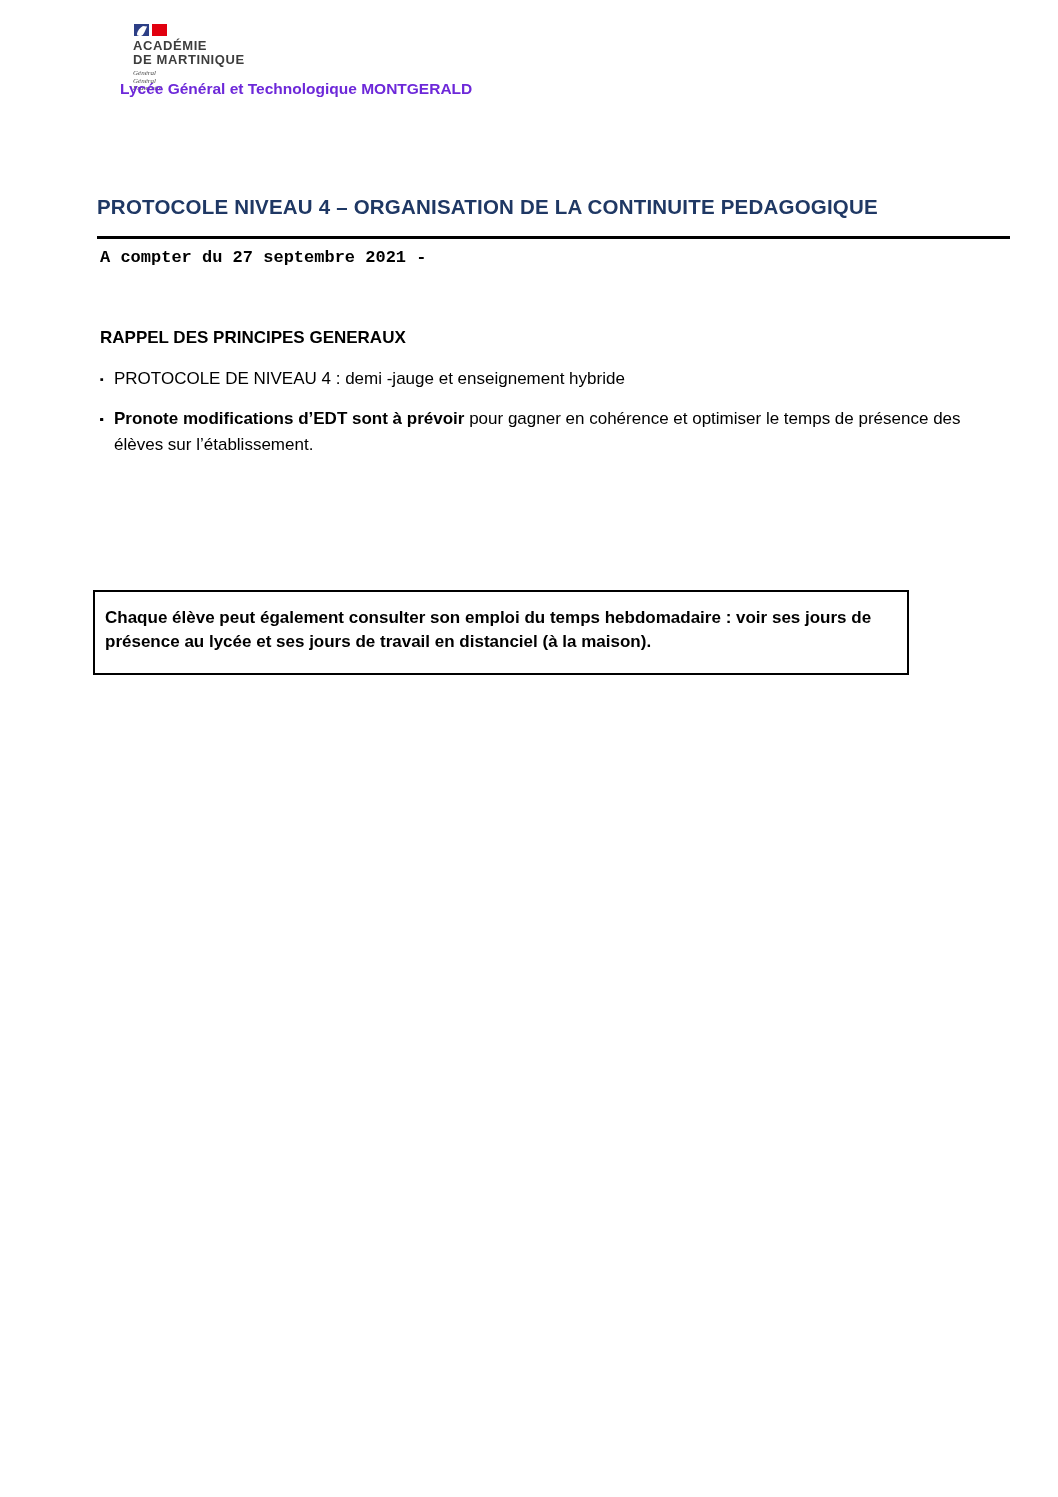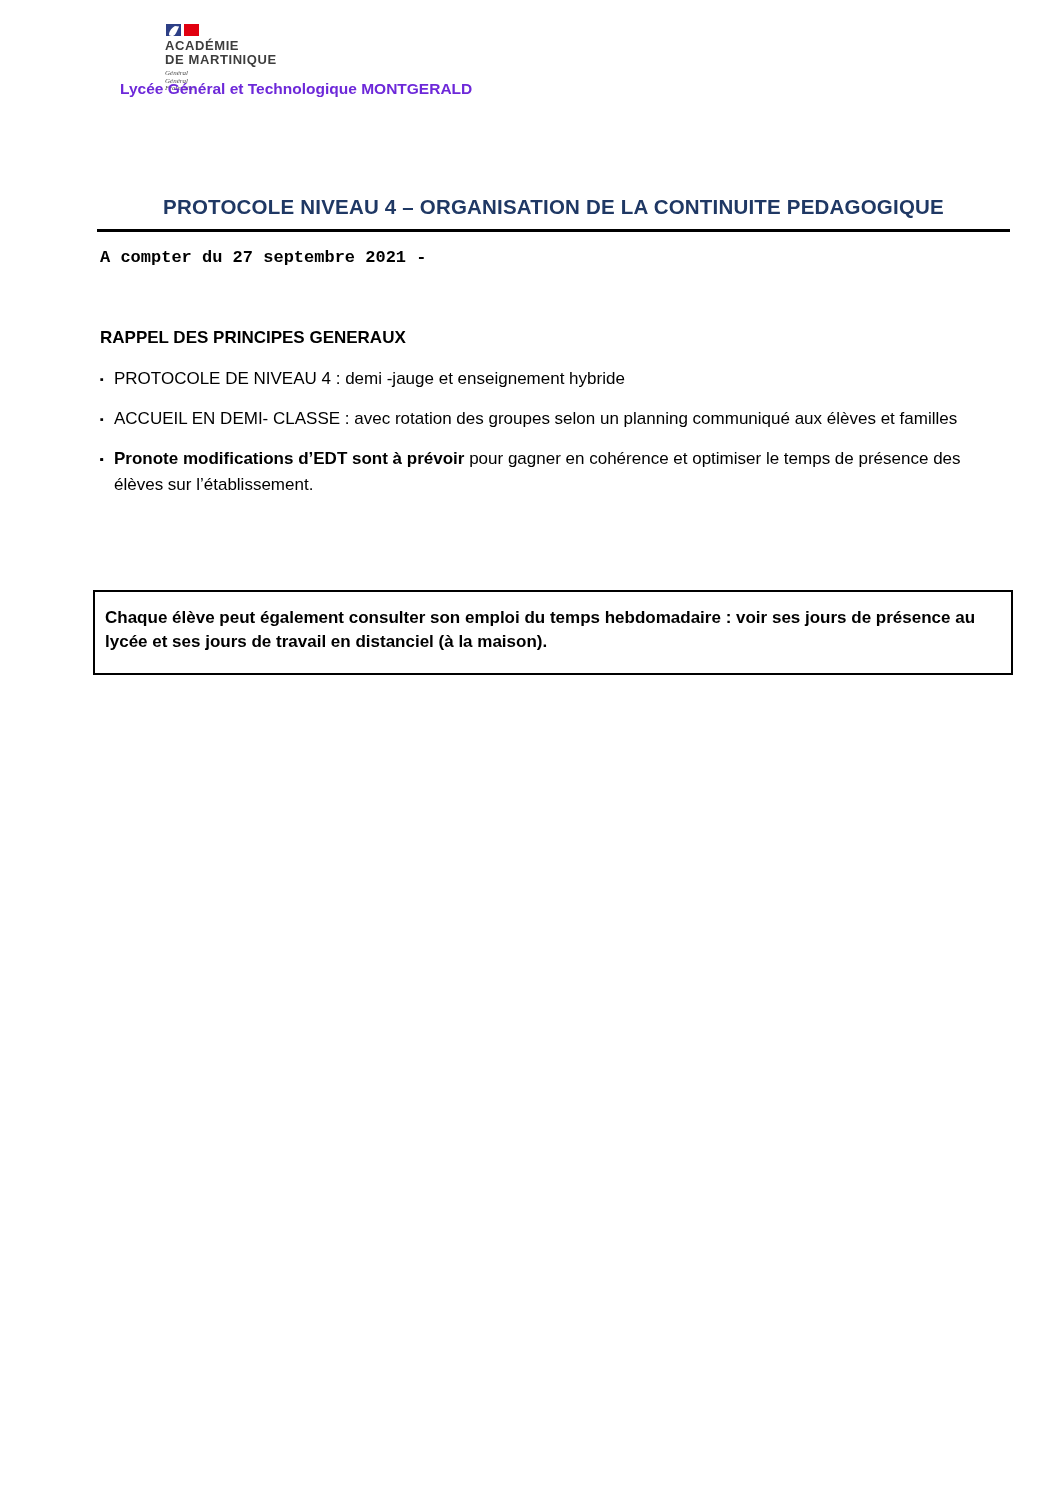--- a/index.html
+++ b/index.html
@@ -10,21 +10,20 @@
     position: relative;
     font-family: "Liberation Sans", sans-serif;
     color: #000000;
   }
 
   
   .logo-block {
     position: absolute;
     left: 133px;
     top: 24px;
-    margin-left: 32px;
   }
   .flag {
     display: flex;
     gap: 3px;
     margin-bottom: 3px;
     margin-left: 1px;
   }
   .flag-blue {
     width: 15px; height: 12px;
     background: #2d3f86;
@@ -67,23 +66,23 @@
     font-size: 15.5px;
     color: #6d28d9;
   }
 
   
   .title-wrap {
     position: absolute;
     left: 97px;
     top: 195px;
     width: 913px;
-    text-align: center;
+    text-align: left;
     border-bottom: 3px solid #000000;
-    padding-bottom: 10px;
+    padding-bottom: 17px;
   }
   .title-text {
     font-weight: bold;
     font-size: 20.5px;
     color: #1f3864;
     letter-spacing: 0.2px;
   }
 
   
   .date-line {
@@ -121,21 +120,21 @@
     font-size: 11px;
     line-height: 26px;
   }
   .bullet-bold { font-weight: bold; }
 
   
   .notice-box {
     position: absolute;
     left: 93px;
     top: 590px;
-    width: 920px;
+    width: 816px;
     border: 2px solid #000000;
     padding: 1px 10px 6px 10px;
   }
   .notice-box p {
     font-weight: bold;
     font-size: 17px;
     line-height: 24px;
     margin: 13px 0;
   }
 </style>
@@ -166,21 +165,21 @@
 
 <div class="date-line">A compter du 27 septembre 2021 -</div>
 
 <div class="section-heading">RAPPEL DES PRINCIPES GENERAUX</div>
 
 <div class="bullet-list">
   <div class="bullet-item">
     <span class="bullet-glyph">▪</span><span class="bullet-bold"></span><span>PROTOCOLE DE NIVEAU 4 : demi -jauge et enseignement hybride</span>
   </div>
   <div class="bullet-item">
-    <span class="bullet-glyph">▪</span><span class="bullet-bold"></span><span>ACCUEIL EN DEMI- CLASSE : avec rotation des groupes selon un planning communiqué aux élèves et familles</span>
+    <span class="bullet-glyph">▪</span><span class="bullet-bold"></span>
   </div>
   <div class="bullet-item">
     <span class="bullet-glyph">▪</span><span class="bullet-bold"></span>
   </div>
   <div class="bullet-item">
     <span class="bullet-glyph">▪</span><span class="bullet-bold">Pronote modifications d’EDT sont à prévoir</span><span> pour gagner en cohérence et optimiser le temps de présence des élèves sur l’établissement.</span>
   </div>
 </div>
 
 <div class="notice-box">

